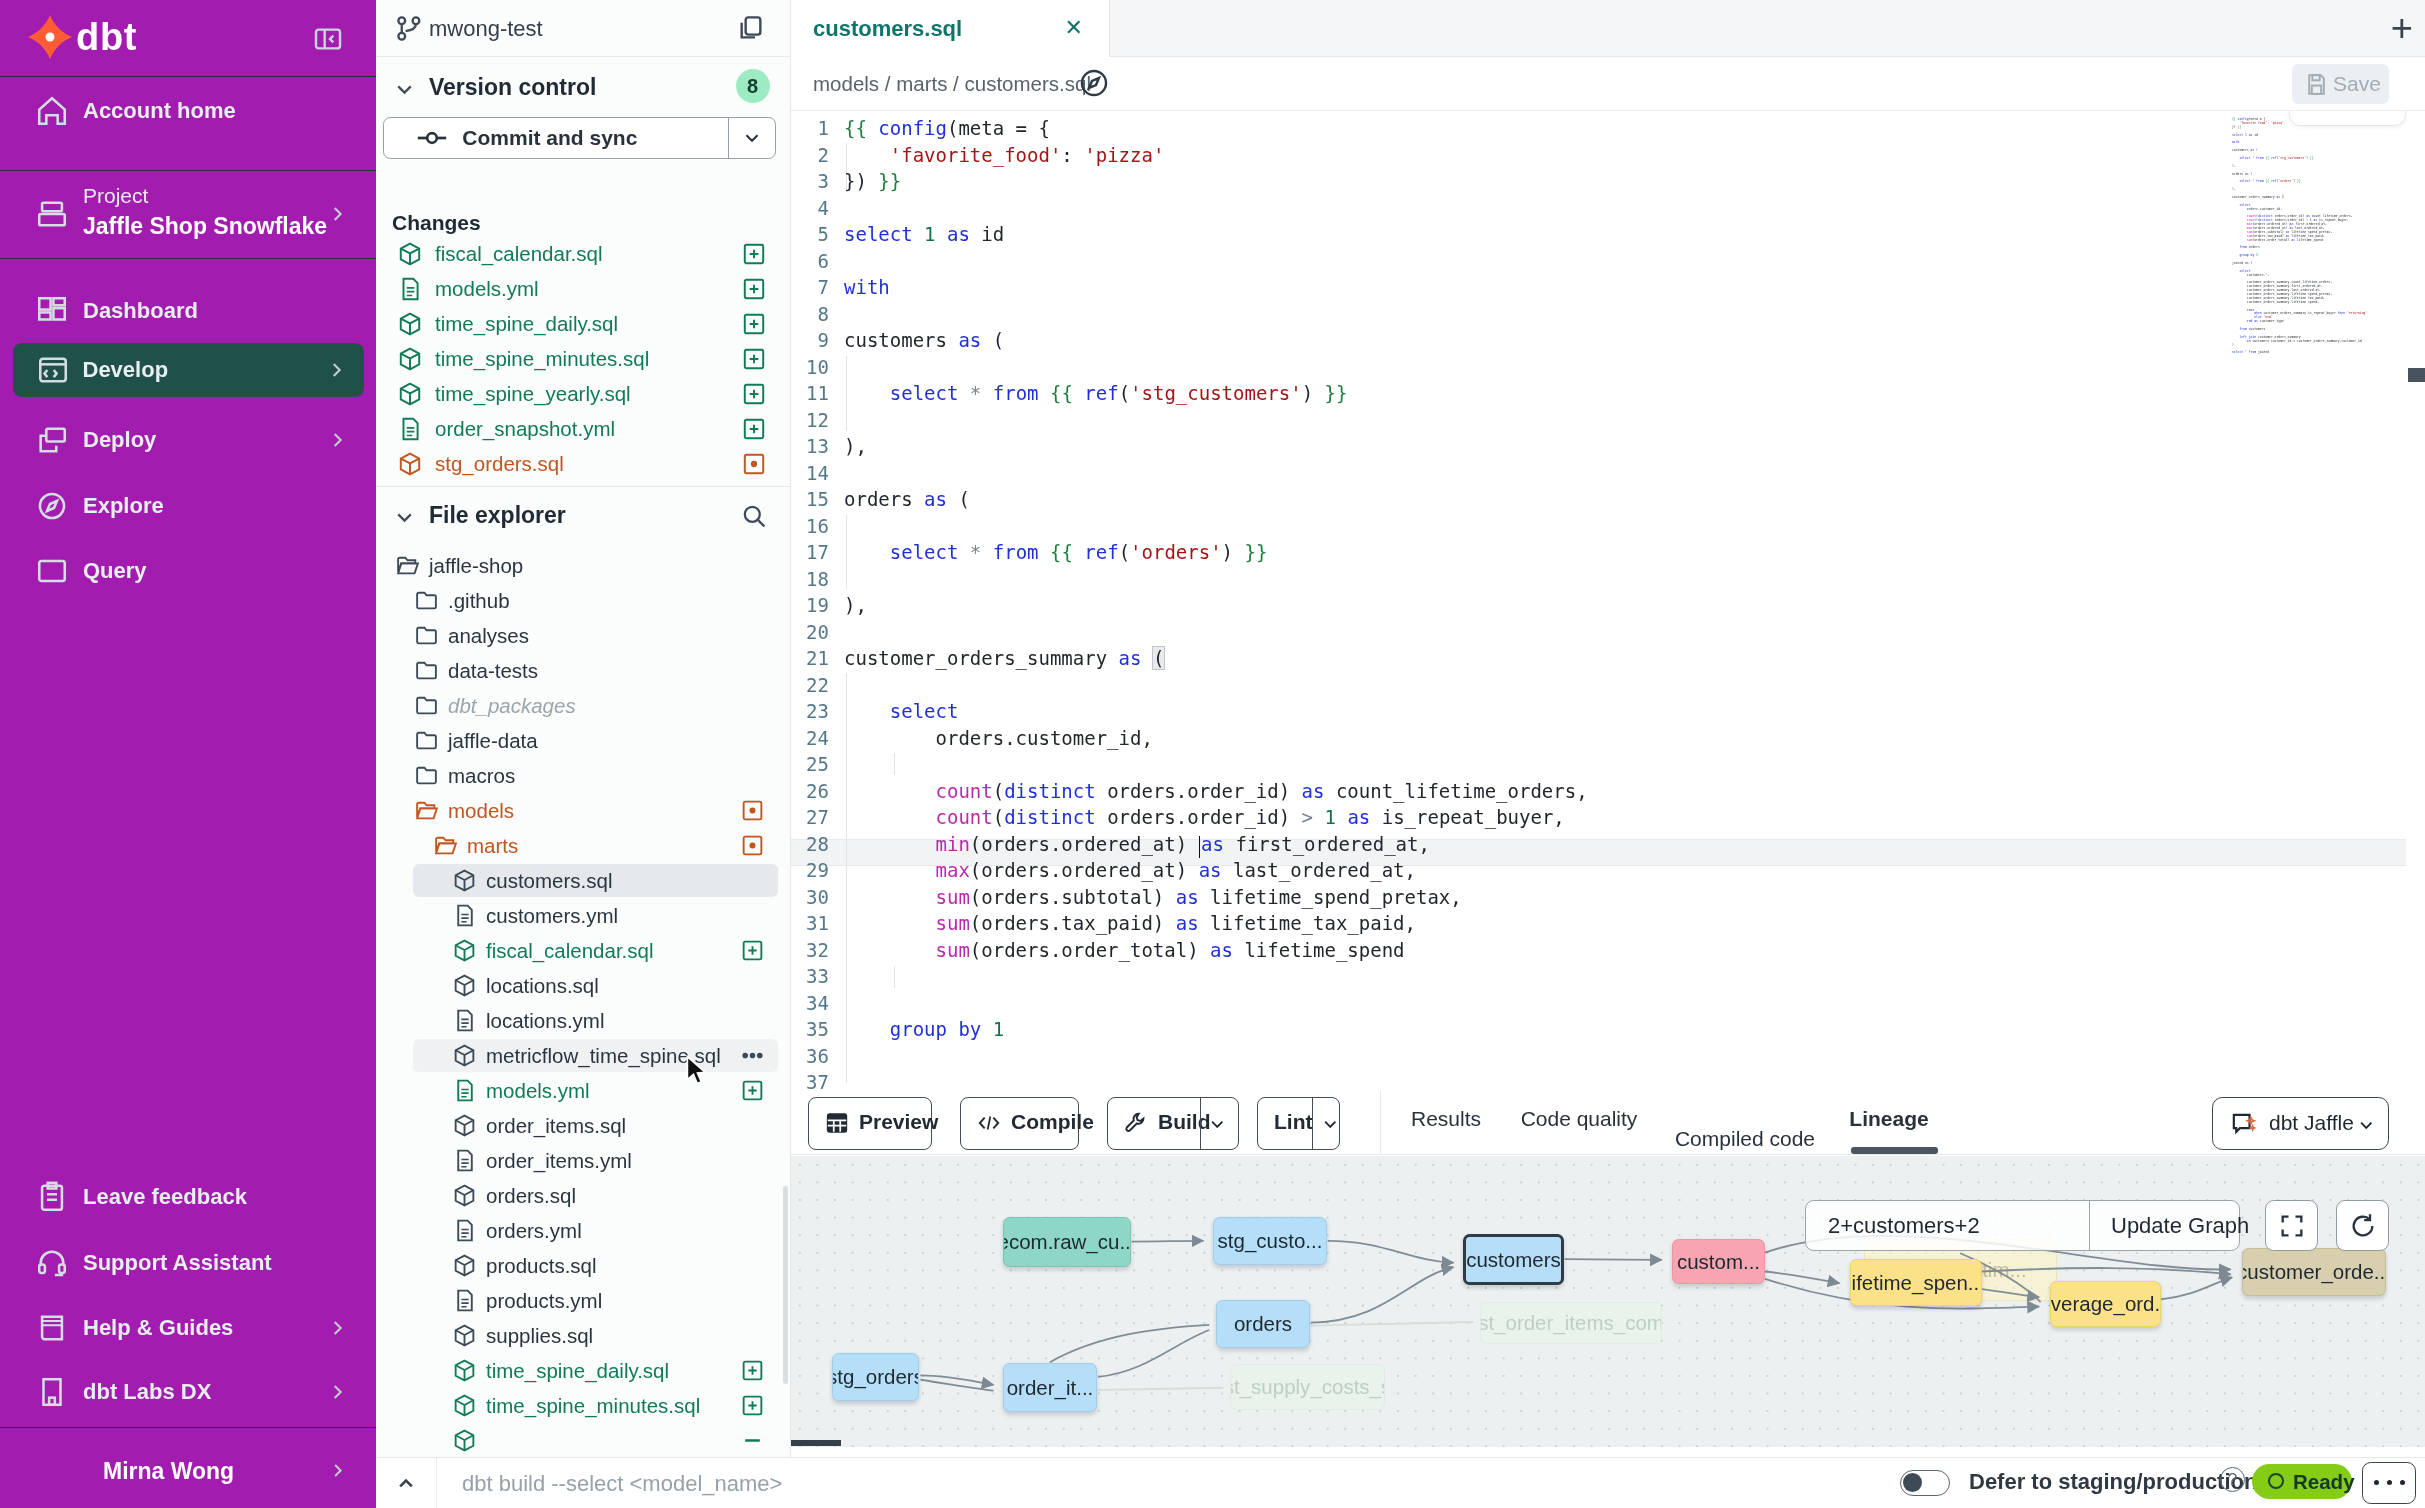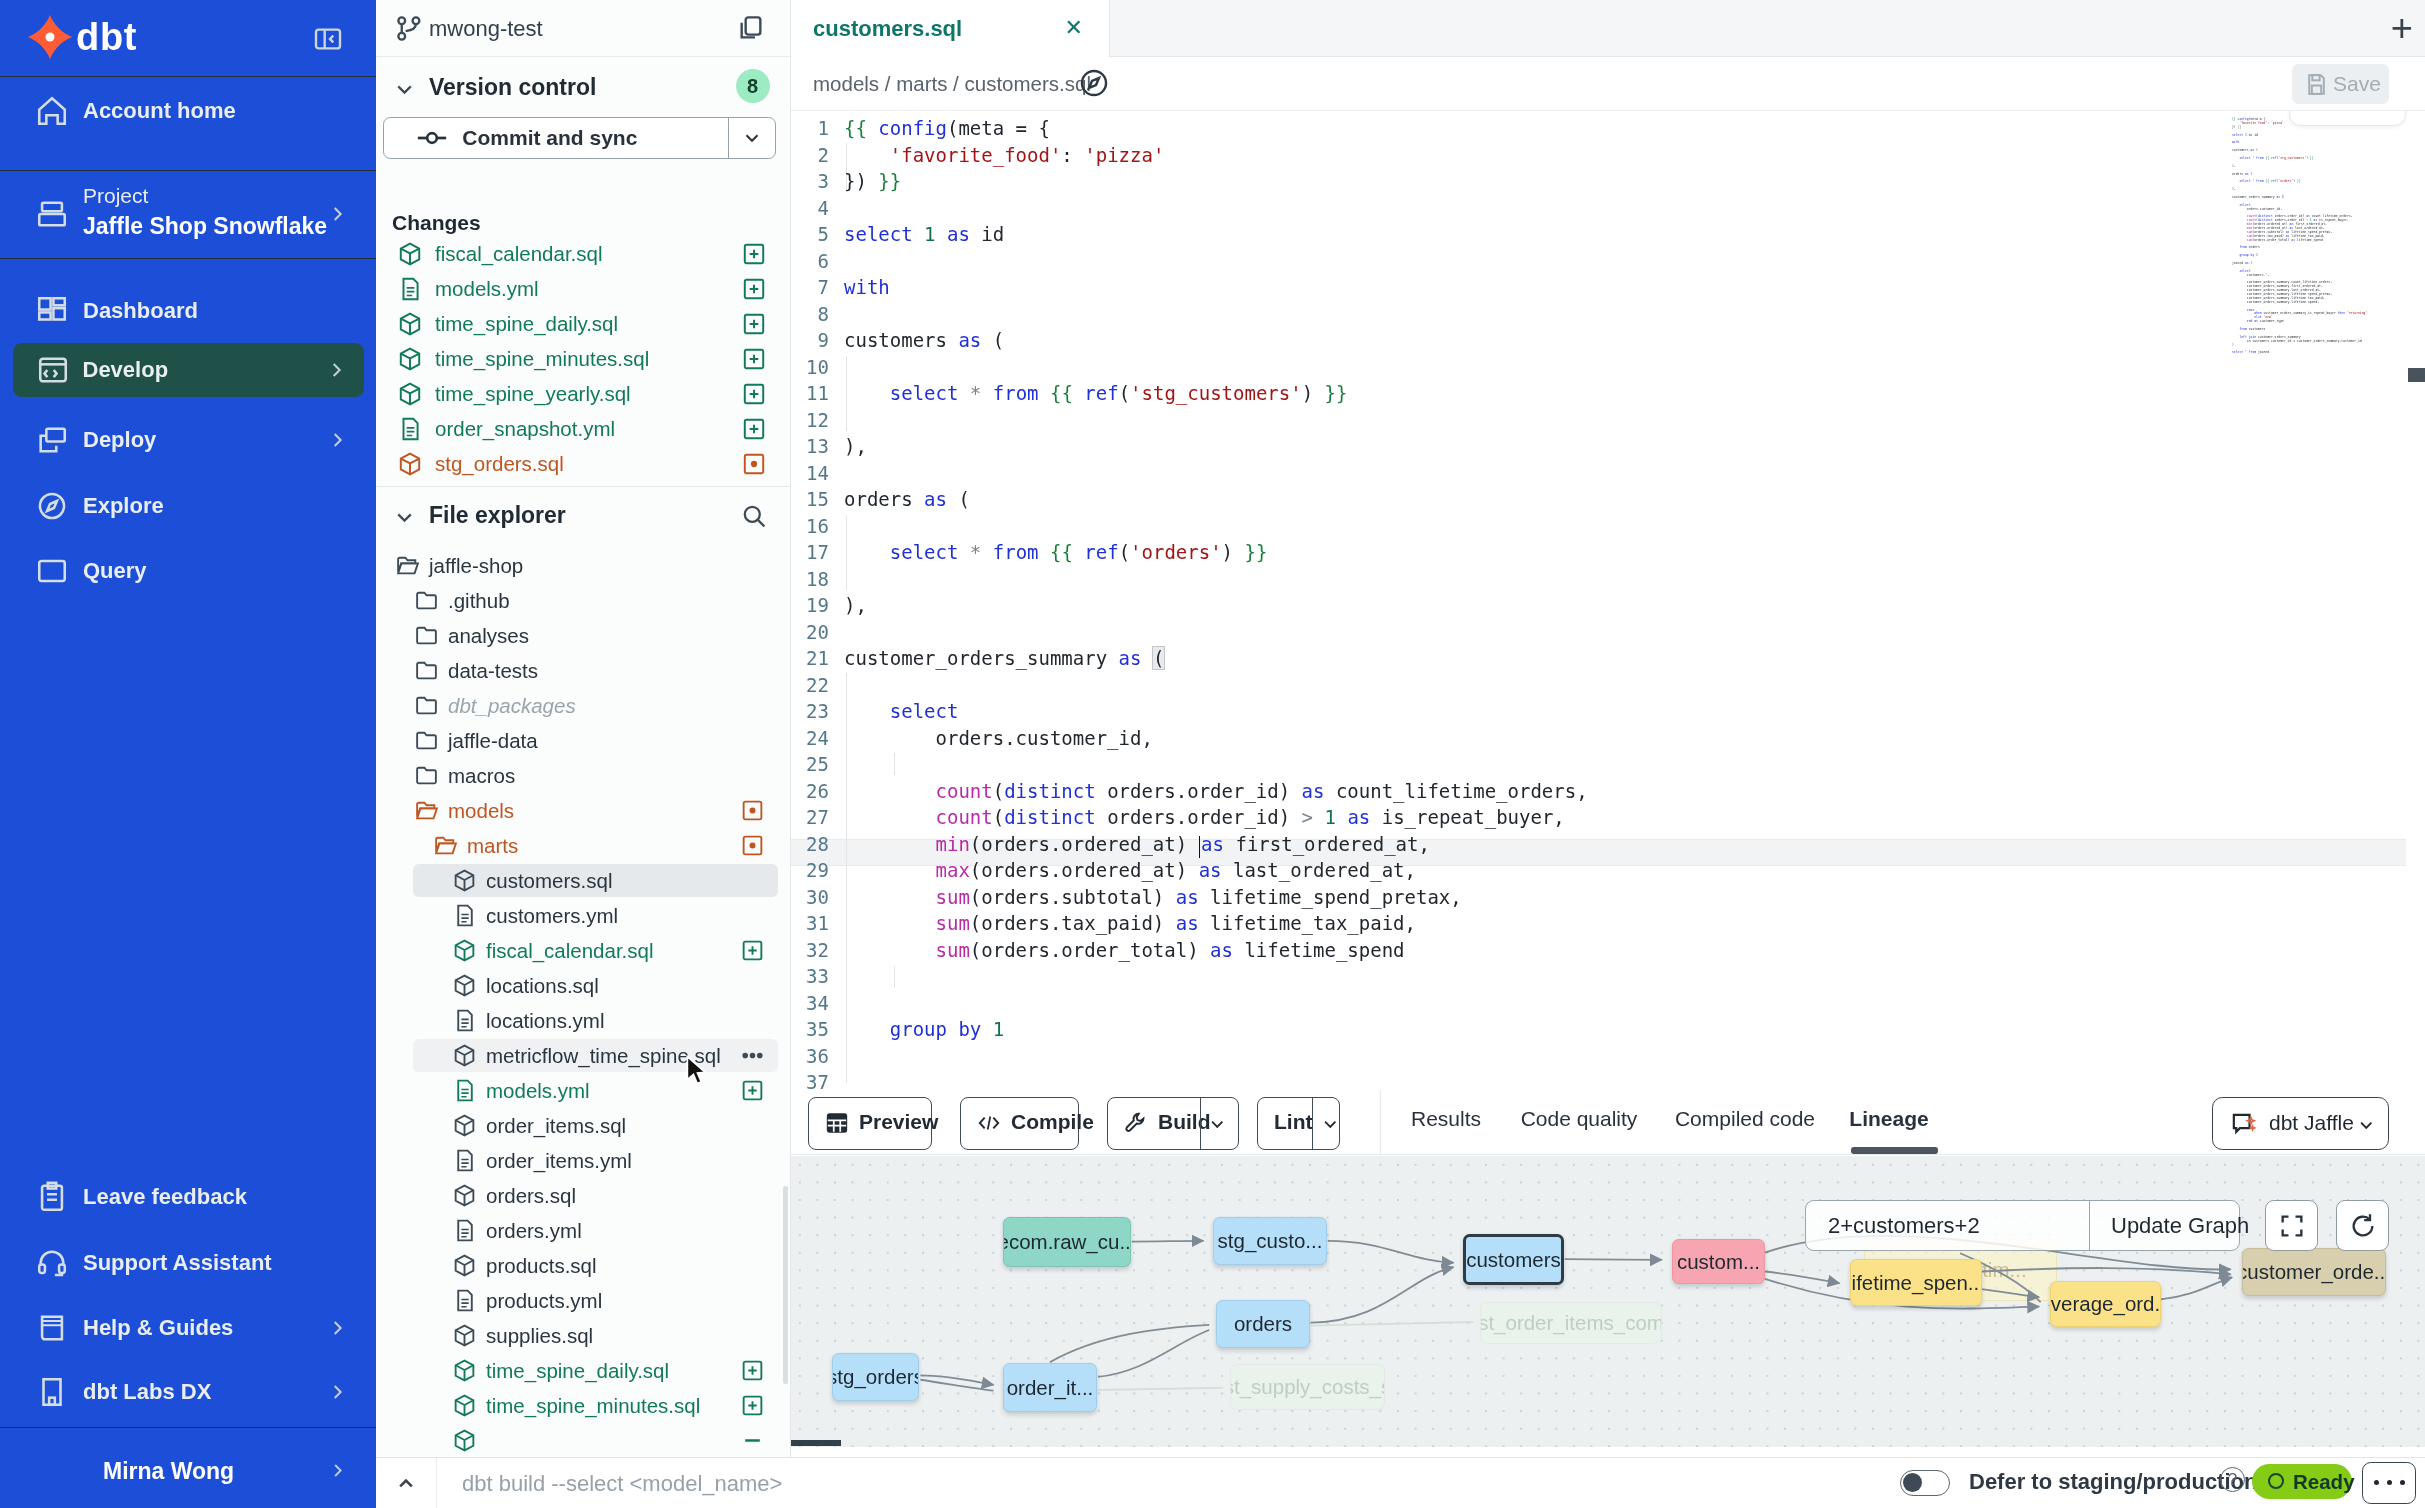--- a/index.html
+++ b/index.html
@@ -1,20 +1,20 @@
 <!DOCTYPE html>
 <html style="font-size:11.7px"><head>
 <meta charset="utf-8">
 <style>
   * { margin:0; padding:0; box-sizing:border-box; }
   html,body { width:2426px; height:1509px; overflow:hidden; font-family:"Liberation Sans",sans-serif; background:#fff; }
   #app { position:relative; width:2426px; height:1509px; }
 
   
-  #sidebar { position:absolute; left:0; top:0; width:376px; height:1509px; background:#1d4ed8; color:#E9EEF1; z-index:30; }
+  #sidebar { position:absolute; left:0; top:0; width:376px; height:1509px; background:#a21caf; color:#E9EEF1; z-index:30; }
   #logo-row { position:absolute; left:0; top:0; width:376px; height:76px; }
   #logo-mark { position:absolute; left:26px; top:13px; }
   #logo-text { position:absolute; left:76px; top:16px; font-size:38px; font-weight:bold; color:#fff; letter-spacing:0.7px; }
   #collapse-btn { position:absolute; right:32px; top:23.4px; color:#CBD6DC; }
   .side-sep { position:absolute; left:0; width:376px; height:0; border-top:1.5px solid #21303C; }
   .nav-row { position:absolute; left:0; width:376px; height:66px; cursor:pointer; }
   .nav-row .ic { position:absolute; left:35px; top:50%; transform:translateY(-50%); width:34px; height:34px; color:#D4DDE2; }
   .nav-row .lbl { position:absolute; left:83px; top:50%; transform:translateY(-50%); font-size:22px; font-weight:bold; color:#E9EEF1; white-space:nowrap; }
   .nav-row .chev { position:absolute; right:29px; top:50%; transform:translateY(-50%); color:#C3CDD4; }
   .nav-row.active-pill { left:12.5px; width:351px; background:#1F5149; border-radius:8.8px; }
@@ -914,21 +914,21 @@
               <svg class="ic-svg" width="20.5" height="20.5" viewBox="0 0 24 24" fill="none" stroke="currentColor" stroke-width="2.2">
                 <path d="m6 9 6 6 6-6"></path>
               </svg>
             </span>
           </div>
         </div>
       <div id="tb-divider"></div>
       <div id="tb-tabs">
           <span class="seg-tab" style="left: 655px; transform: translateX(-50%);">Results</span>
           <span class="seg-tab" style="left: 788px; transform: translateX(-50%);">Code quality</span>
-          <span class="seg-tab" style="left: 954px; transform: translateX(-50%);">Compiled code</span>
+          <span class="seg-tab" style="left: 954px; transform: translateX(-50%); margin-top: 20px;">Compiled code</span>
           <span class="seg-tab" style="left: 1098px; transform: translateX(-50%); font-weight: bold;">Lineage</span>
         </div>
       <div id="tab-underline"></div>
       <div id="copilot-btn">
         <span class="cic">
           <svg class="ic-svg" width="29" height="29" viewBox="0 0 24 24" fill="none" stroke="currentColor" stroke-width="1.8">
               <path d="M4 4h13v11H9l-3 3v-3H4Z"></path>
               <path d="M18 6l.8 2 2 .8-2 .8-.8 2-.8-2-2-.8 2-.8Z" stroke="#E2633C" stroke-width="1.4"></path>
               <path d="M19.5 13l.5 1.3 1.3.5-1.3.5-.5 1.3-.5-1.3-1.3-.5 1.3-.5Z" stroke="#E2633C" stroke-width="1.2"></path>
             </svg>

